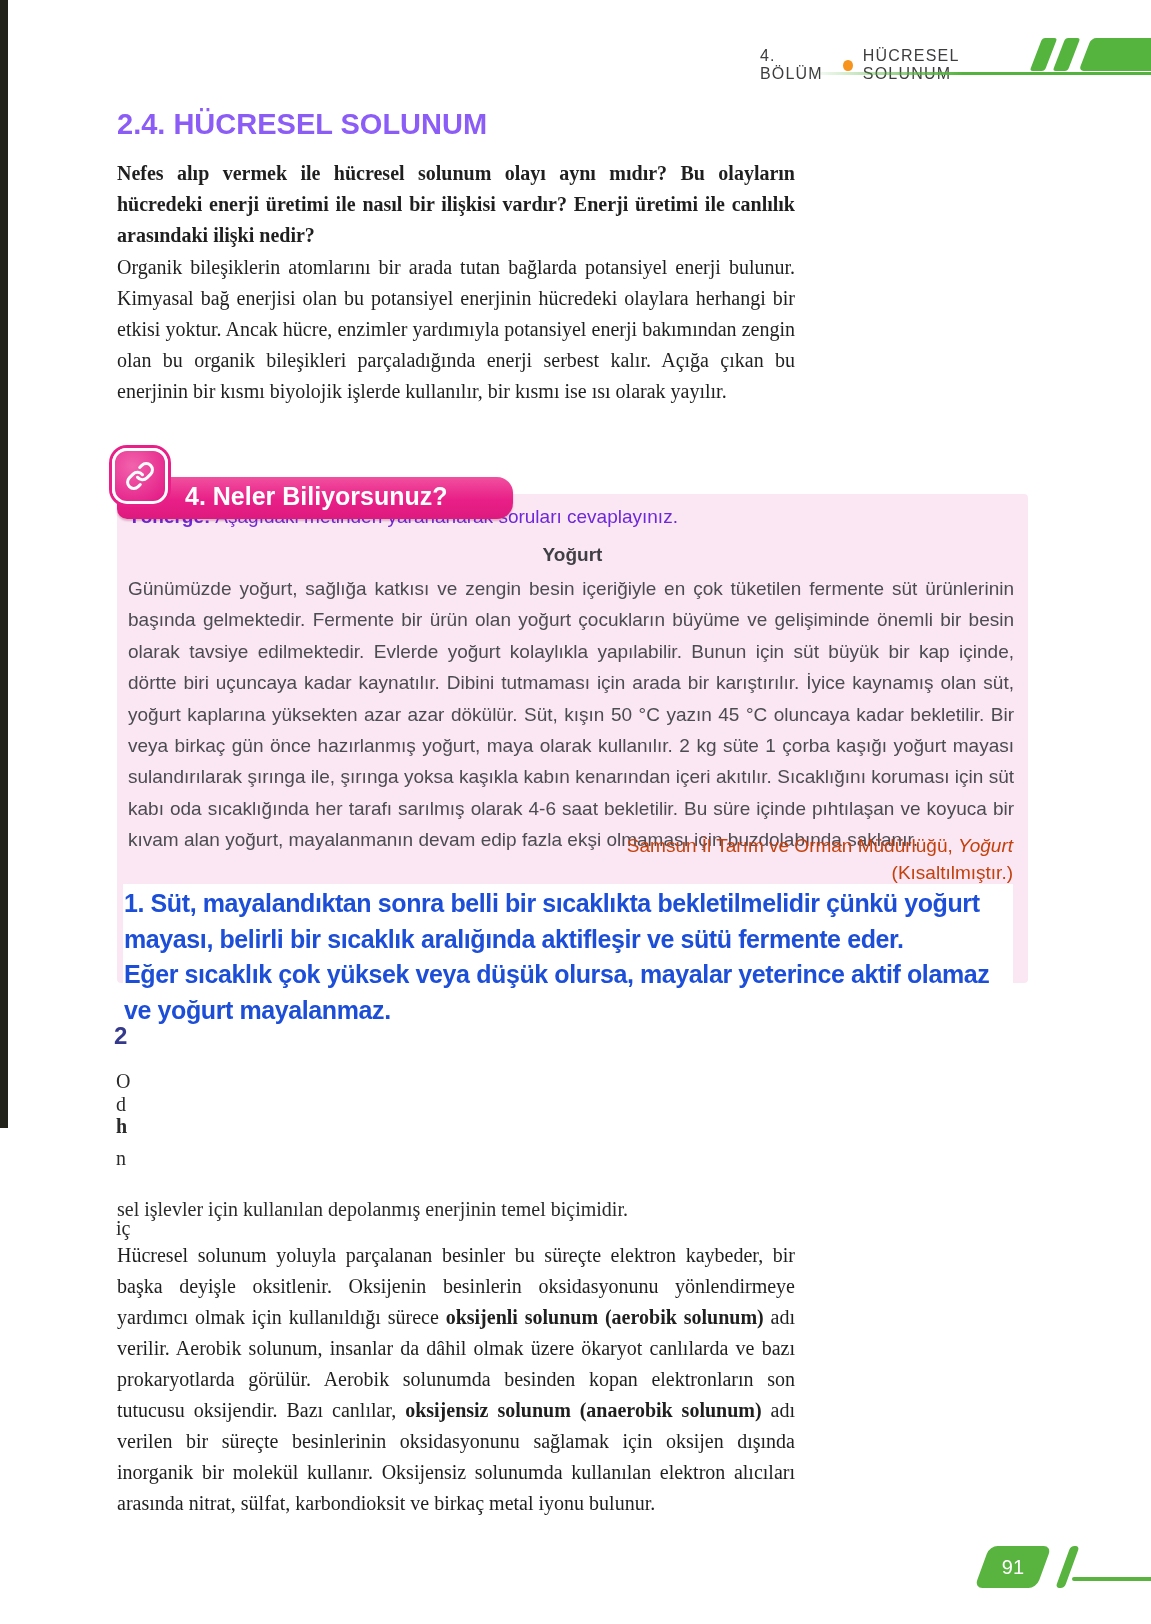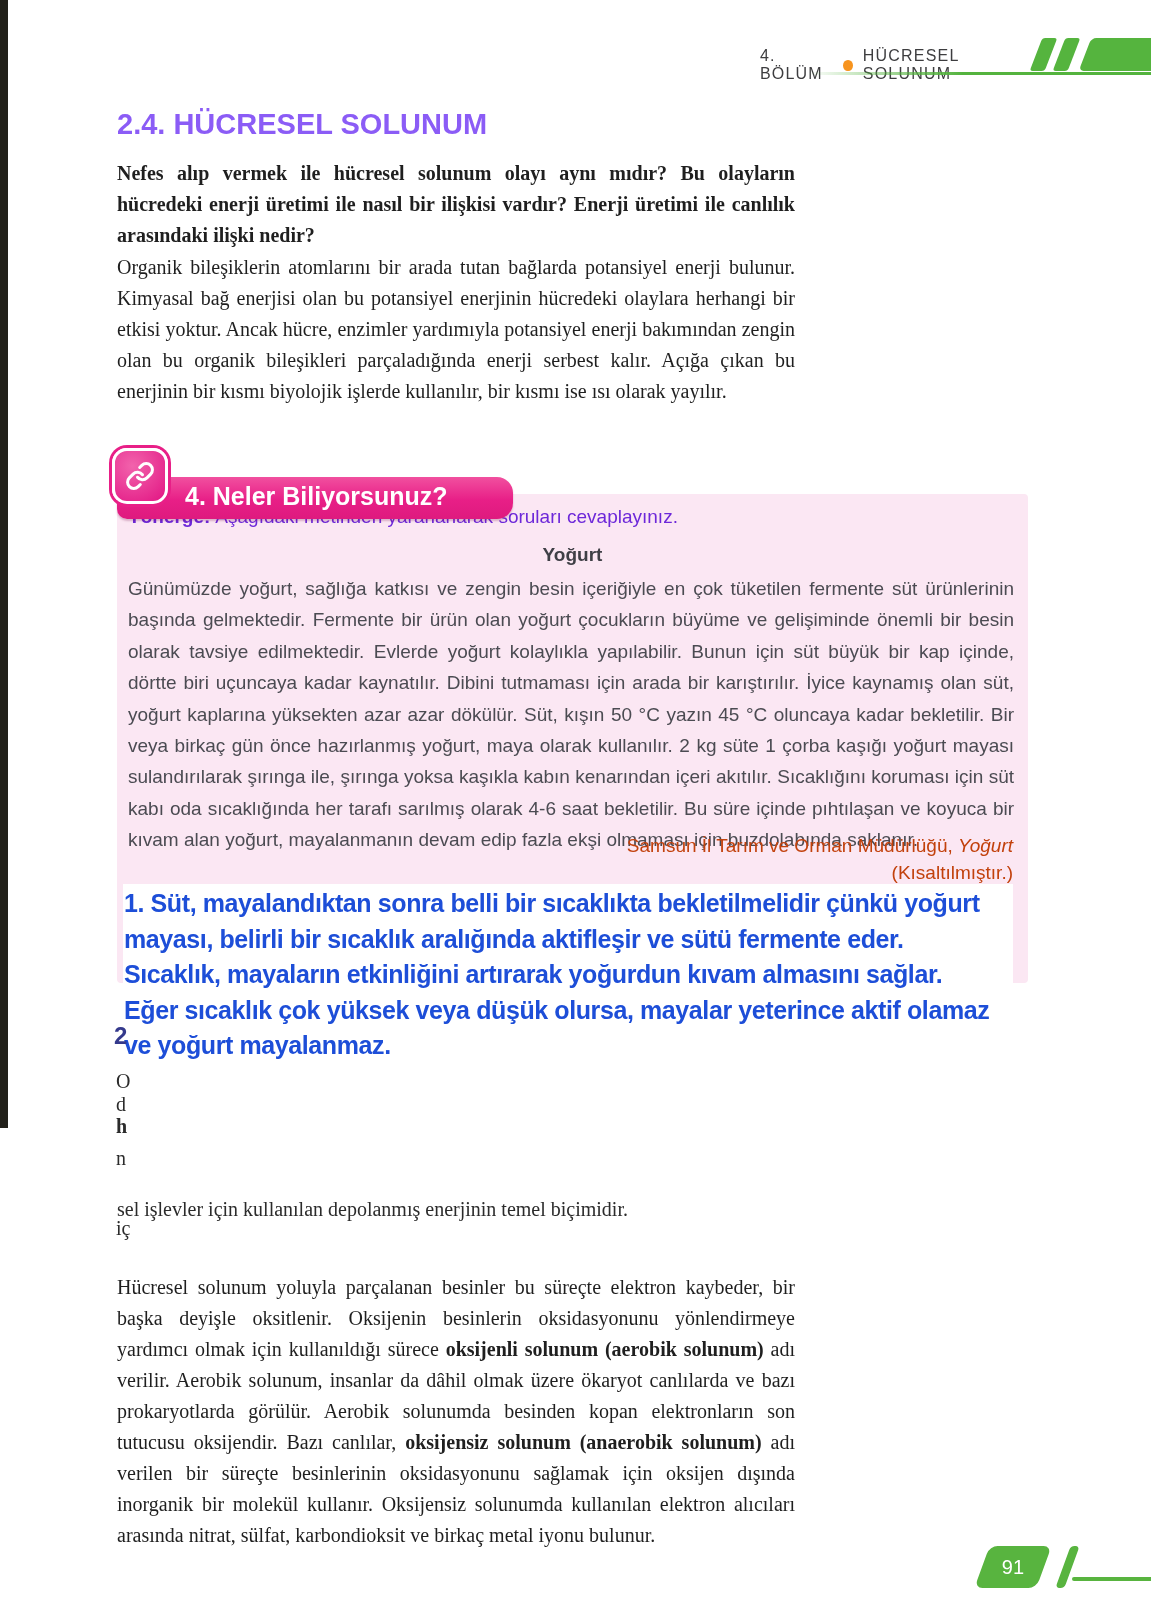--- a/index.html
+++ b/index.html
@@ -19,21 +19,21 @@
   .slash.s1{left:1036px;width:15px;}
   .slash.s2{left:1059px;width:15px;}
   .slash.sbig{left:1085px;width:120px;border-radius:5px 0 0 5px;}
 
   
   .title{position:absolute;left:117px;top:108px;margin:0;font-family:"Liberation Sans",sans-serif;
          font-weight:bold;font-size:29px;color:#8b5cf6;letter-spacing:0px;}
   .col{position:absolute;left:117px;width:678px;text-align:justify;font-size:20px;line-height:31px;margin:0;}
   .intro{top:158px;font-weight:bold;}
   .p-energy{top:252px;}
-  .p-resp{top:1240px;margin-top:32px;}
+  .p-resp{top:1240px;}
 
   
   .banner{position:absolute;left:117px;top:477px;width:396px;height:42px;
           background:linear-gradient(180deg,#f1509f 0%,#e81f87 55%,#de1a7e 100%);
           border-radius:10px 16px 16px 10px;box-shadow:0 2px 2px rgba(120,10,70,.25);}
   .banner-label{position:absolute;left:68px;top:5px;font-family:"Liberation Sans",sans-serif;
           font-weight:bold;font-size:25px;color:#ffffff;white-space:nowrap;}
   .badge{position:absolute;left:112px;top:448px;width:50px;height:50px;border-radius:15px;
          background:radial-gradient(circle at 35% 30%,#f263ac,#e21583);
          border:3px solid #ffffff;box-shadow:0 0 0 3px #e81f87;display:flex;
@@ -117,21 +117,20 @@
   <div class="badge">
     <svg viewBox="0 0 24 24" fill="none" stroke="#ffffff" stroke-width="2.4" stroke-linecap="round" stroke-linejoin="round">
       <path d="M10 13a5 5 0 0 0 7.54.54l3-3a5 5 0 0 0-7.07-7.07l-1.72 1.71"></path>
       <path d="M14 11a5 5 0 0 0-7.54-.54l-3 3a5 5 0 0 0 7.07 7.07l1.71-1.71"></path>
     </svg>
   </div>
 
   <div class="answer answer1">
     <div>1. Süt, mayalandıktan sonra belli bir sıcaklıkta bekletilmelidir çünkü yoğurt</div>
     <div>mayası, belirli bir sıcaklık aralığında aktifleşir ve sütü fermente eder.</div>
-    <div>Sıcaklık, mayaların etkinliğini artırarak yoğurdun kıvam almasını sağlar.</div>
     <div>Eğer sıcaklık çok yüksek veya düşük olursa, mayalar yeterince aktif olamaz</div>
     <div>ve yoğurt mayalanmaz.</div>
   </div>
 
   <div class="q2num">2</div>
   <div class="frag frag-0">O</div>
   <div class="frag frag-1">d</div>
   <div class="frag frag-2">h</div>
   <div class="frag frag-3">n</div>
   <div class="frag frag-4">iç</div>

